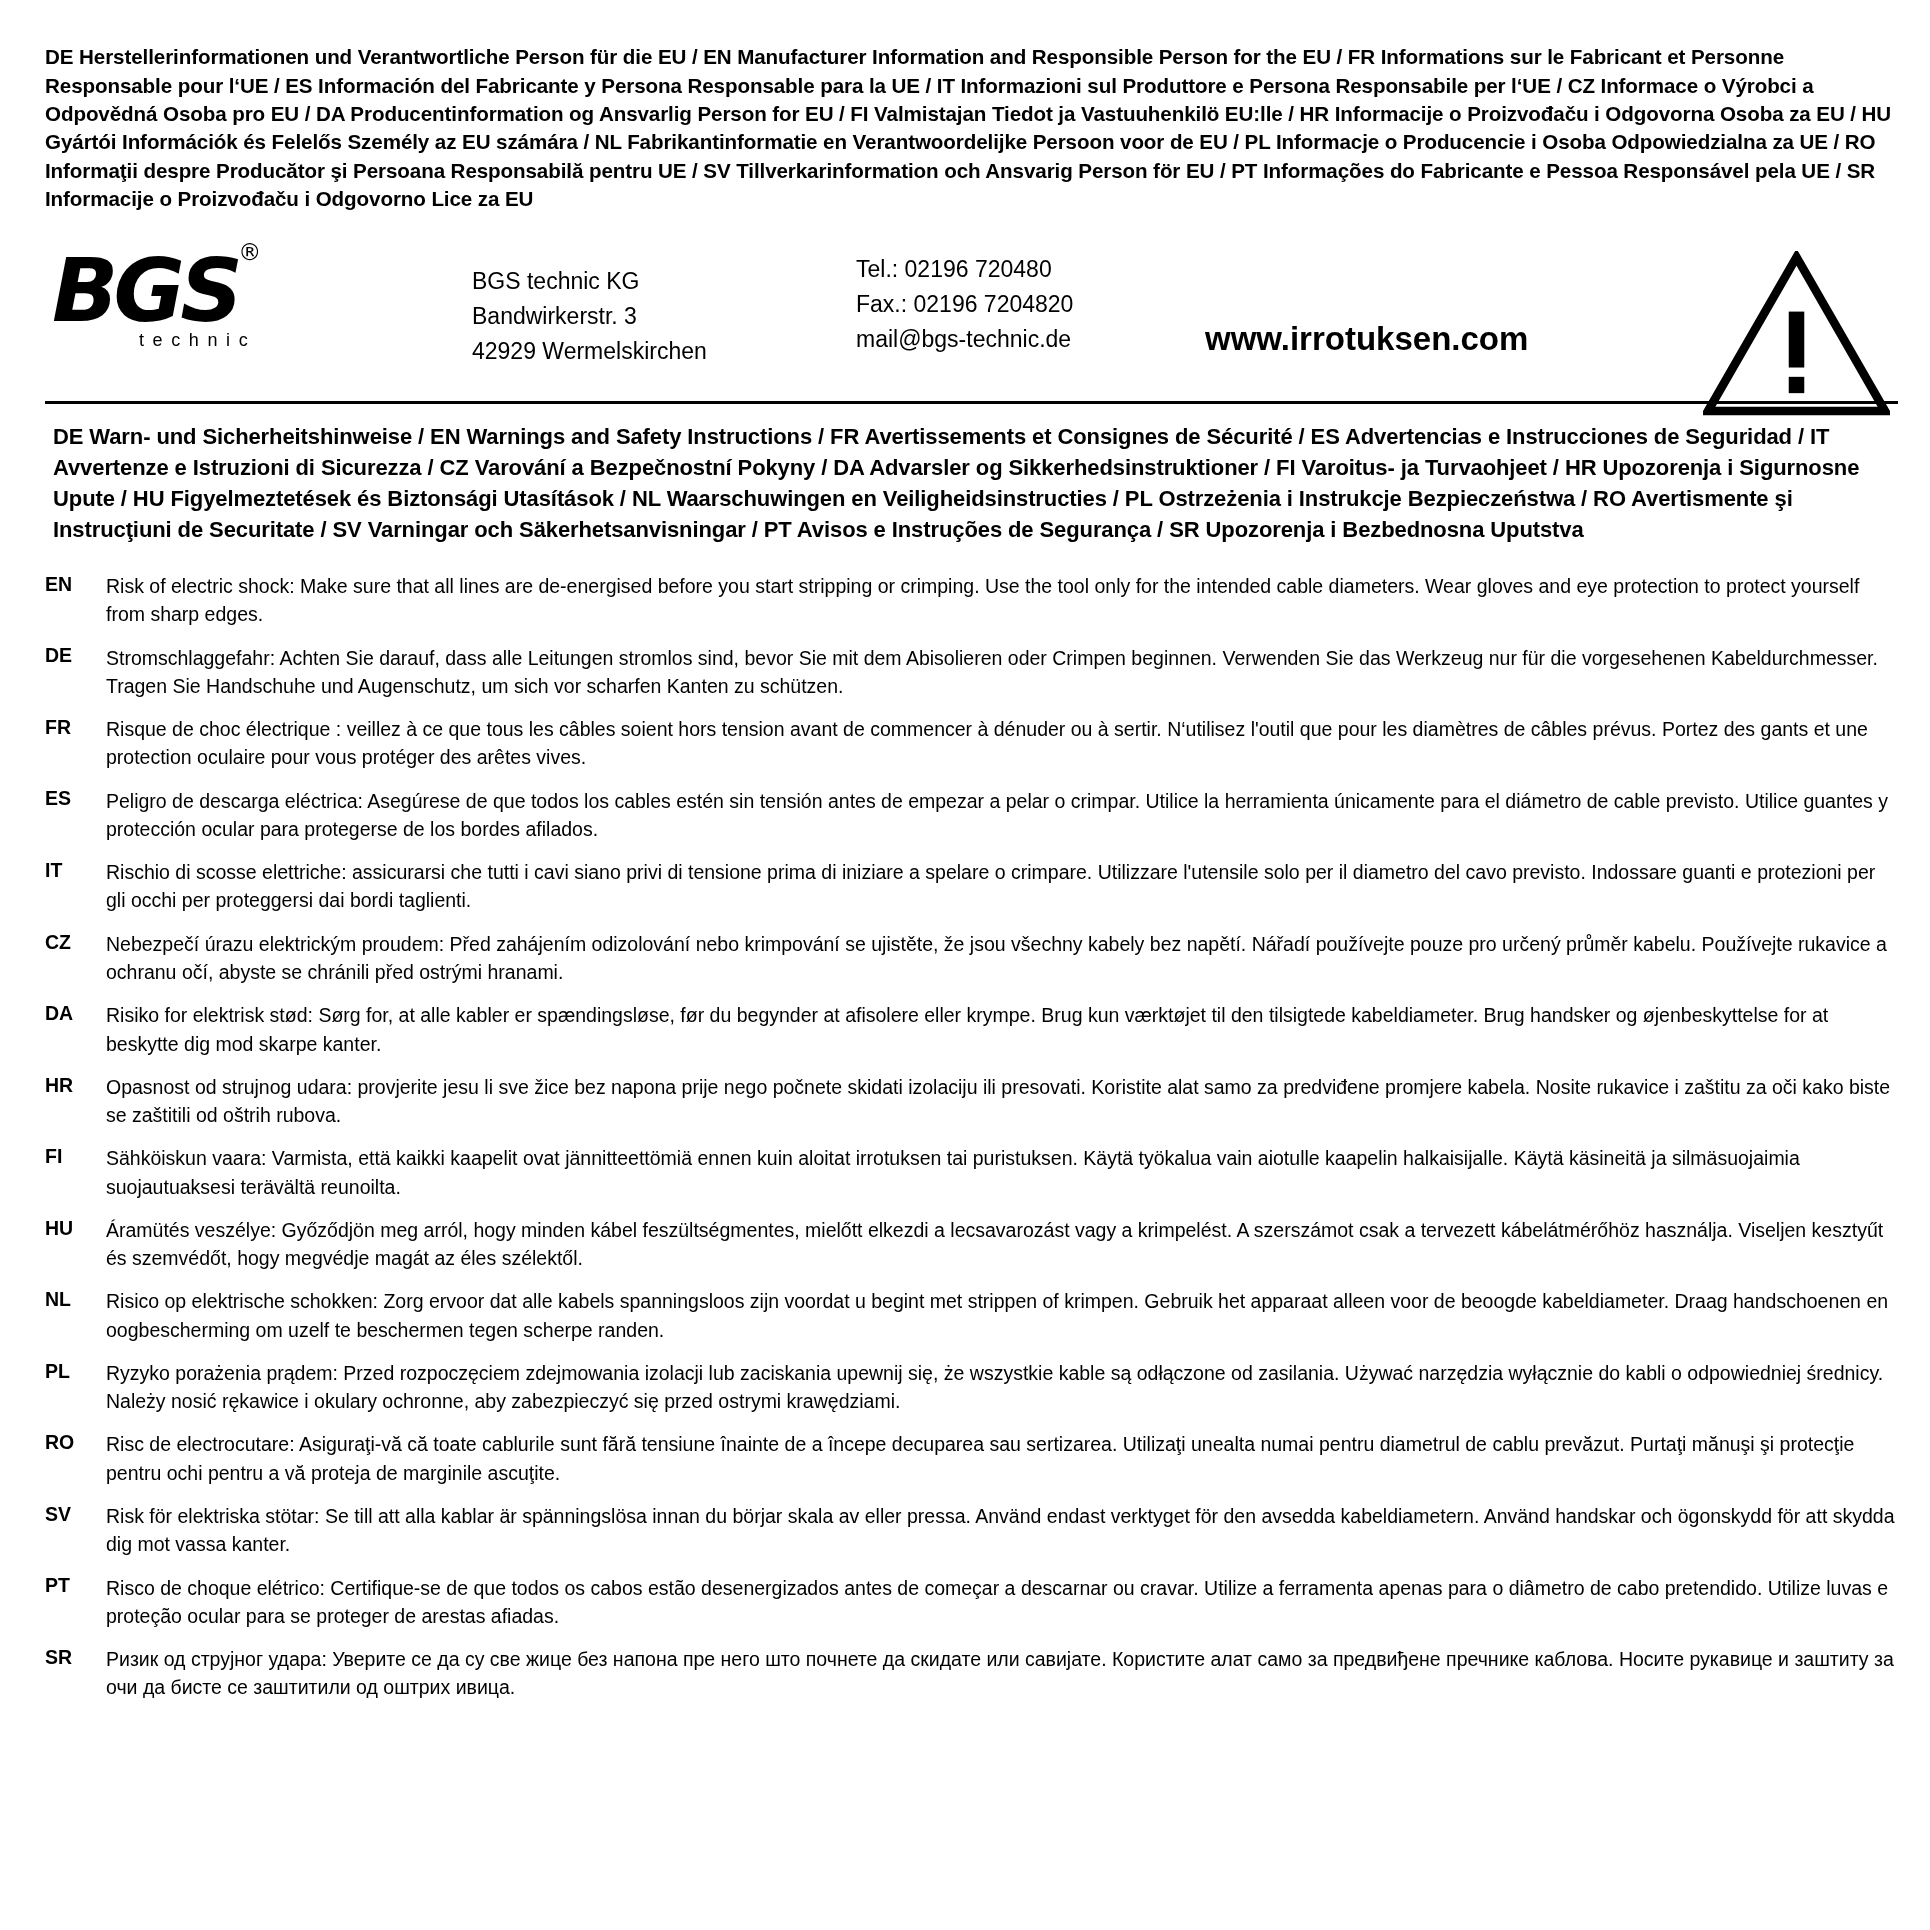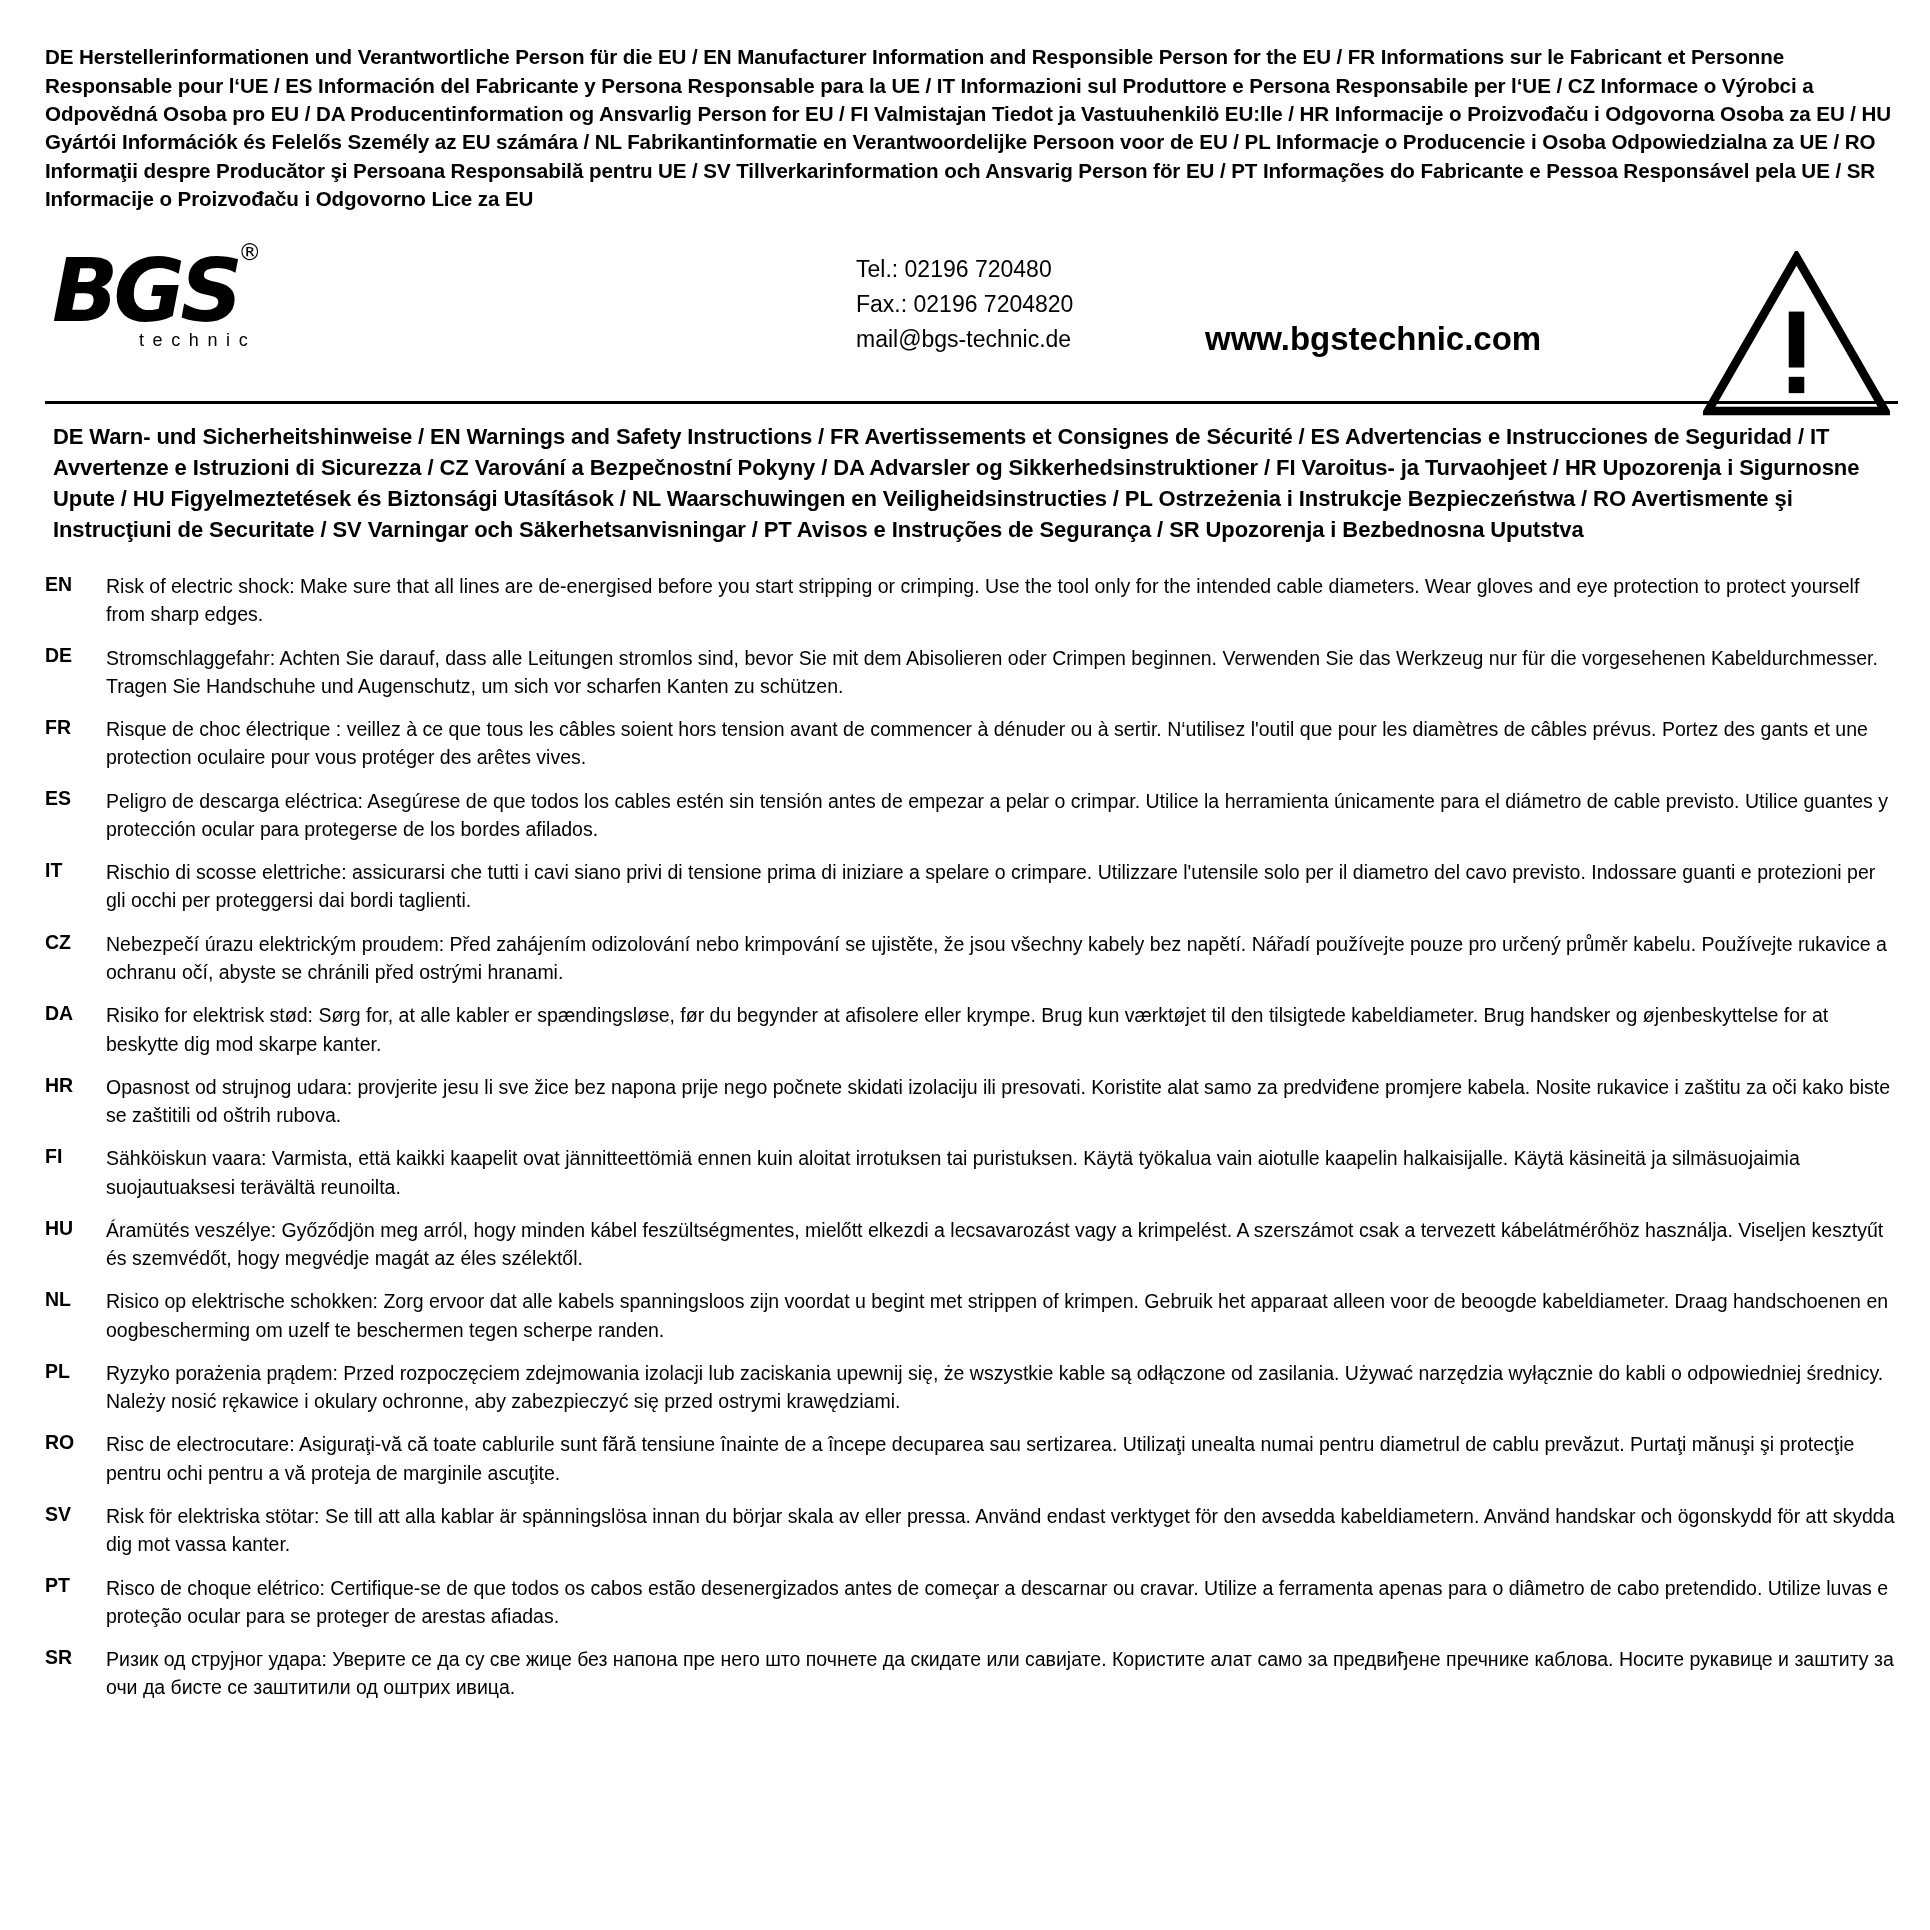--- a/index.html
+++ b/index.html
@@ -145,28 +145,33 @@
   <div class="header-block">
 
     <div class="logo">
       <div class="logo-text">
         <span>BGS</span>
         <span class="logo-reg">®</span>
       </div>
       <div class="logo-sub">technic</div>
     </div>
 
+    <div class="addr">
+      <div>BGS technic KG</div>
+      <div>Bandwirkerstr. 3</div>
+      <div>42929 Wermelskirchen</div>
+    </div>
 
     <div class="contact">
       <div>Tel.: 02196 720480</div>
       <div>Fax.: 02196 7204820</div>
       <div>mail@bgs-technic.de</div>
     </div>
 
-    <div class="website">www.bgstechnic.com</div>
+    <div class="website">www.irrotuksen.com</div>
 
     <svg class="warn-tri" viewBox="0 0 240 215">
       <polygon points="120,8 234,206 6,206" fill="none" stroke="#000" stroke-width="11" stroke-linejoin="miter"></polygon>
       <rect x="110" y="78" width="20" height="72" fill="#000"></rect>
       <rect x="110" y="162" width="20" height="21" fill="#000"></rect>
     </svg>
   </div>
 
   <hr class="rule">
 

